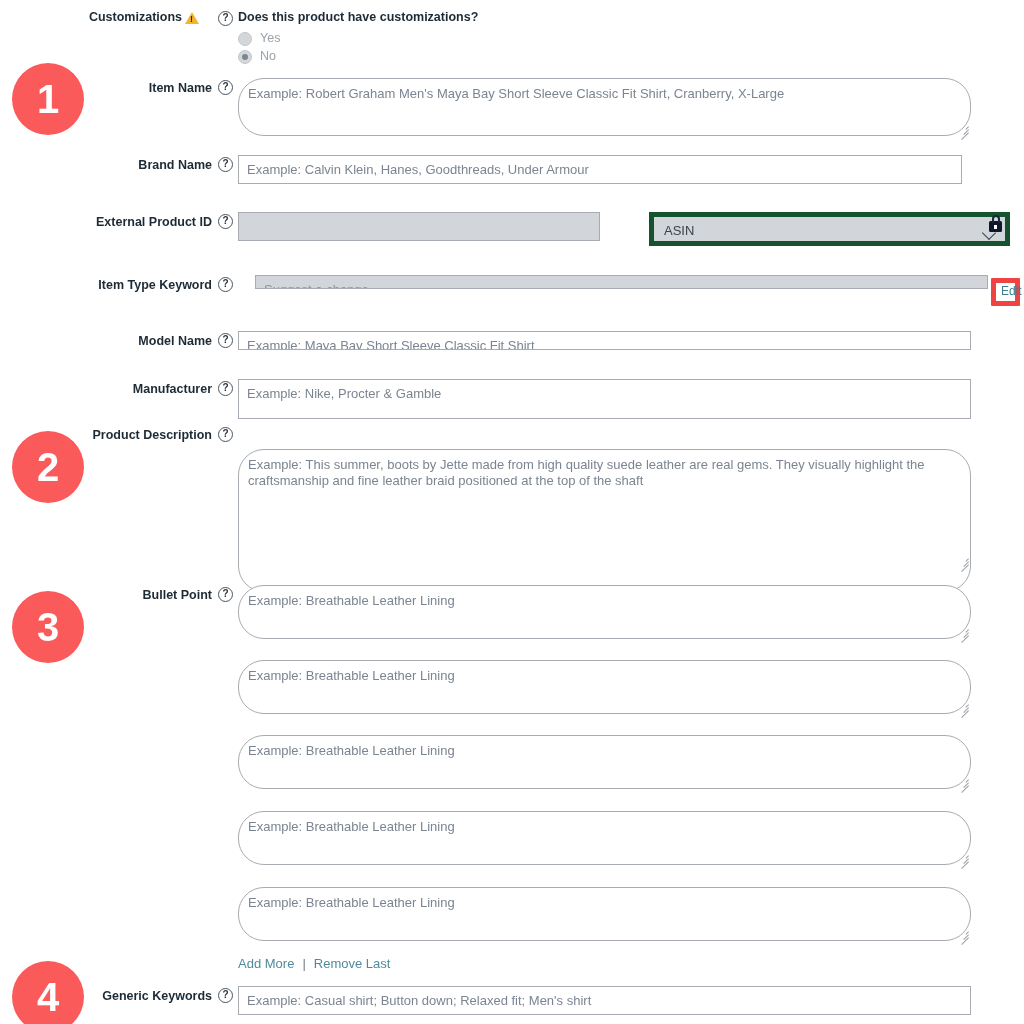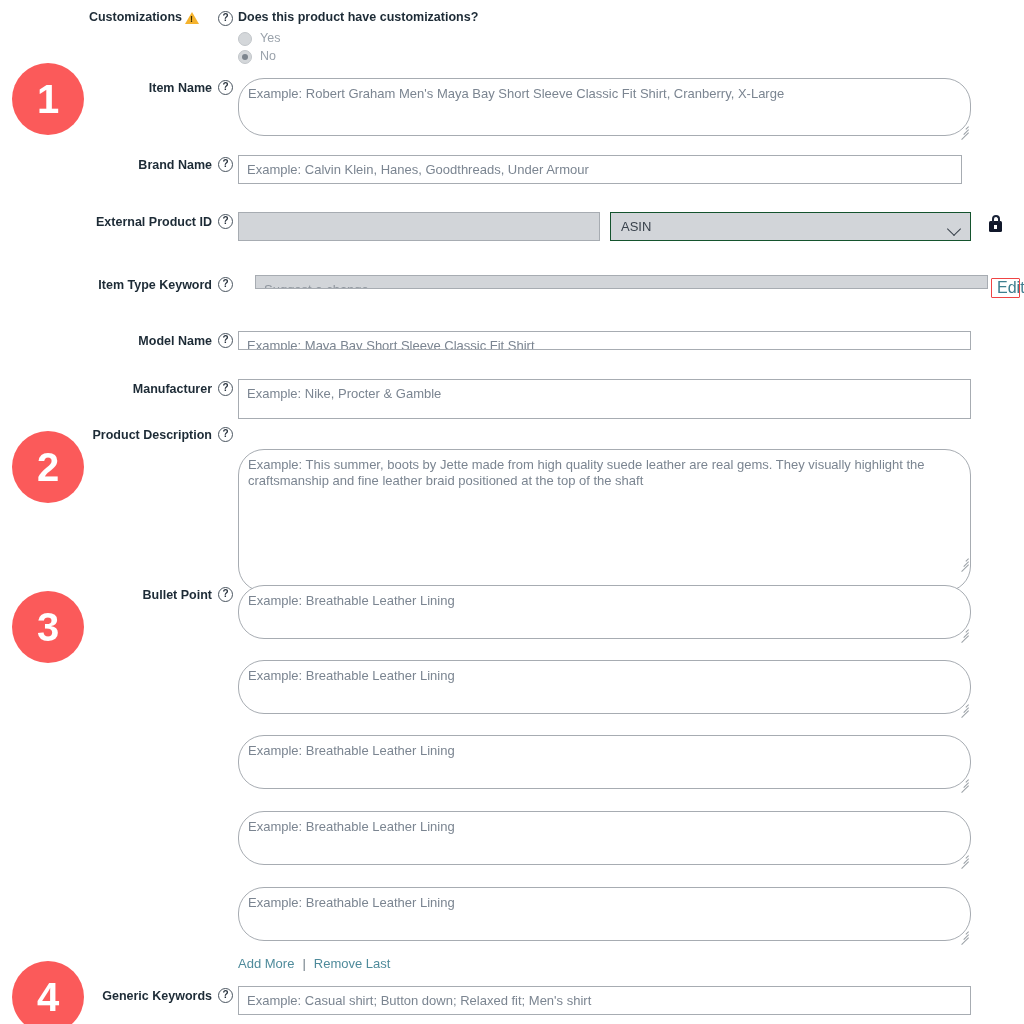--- a/index.html
+++ b/index.html
@@ -162,26 +162,27 @@
     height: 6px;
     border-radius: 50%;
     background: #7d858e;
   }
   .radio-text { position: absolute; left: 22px; top: 0; }
 
   
   .sel {
     position: absolute;
     box-sizing: border-box;
-    border: 1px solid #14532d;
+    border: 5px solid #14532d;
     background: #d2d5d9;
     color: #39424c;
     font-size: 13px;
     padding: 6px 26px 18px 10px;
     line-height: 16px;
+    margin-left: 39px;
   }
   .chev {
     position: absolute;
     right: 11px;
     top: 11px;
     width: 9px;
     height: 9px;
     border-right: 1.6px solid #39424c;
     border-bottom: 1.6px solid #39424c;
     transform: rotate(45deg);
@@ -215,24 +216,24 @@
     top: 3.5px;
     width: 3px;
     height: 4px;
     background: #ffffff;
   }
 
   
   .editbtn {
     position: absolute;
     box-sizing: border-box;
-    border: 1px solid #ef4444;
+    border: 5px solid #ef4444;
     background: #ffffff;
     color: #3d7f8f;
-    font-size: 16px;
+    font-size: 12px;
     padding: 2px 5px 3px 5px;
     line-height: 13px;
     text-align: center;
     border-radius: 1px;
   }
 
   
   .linkrow {
     position: absolute;
     font-size: 13px;

